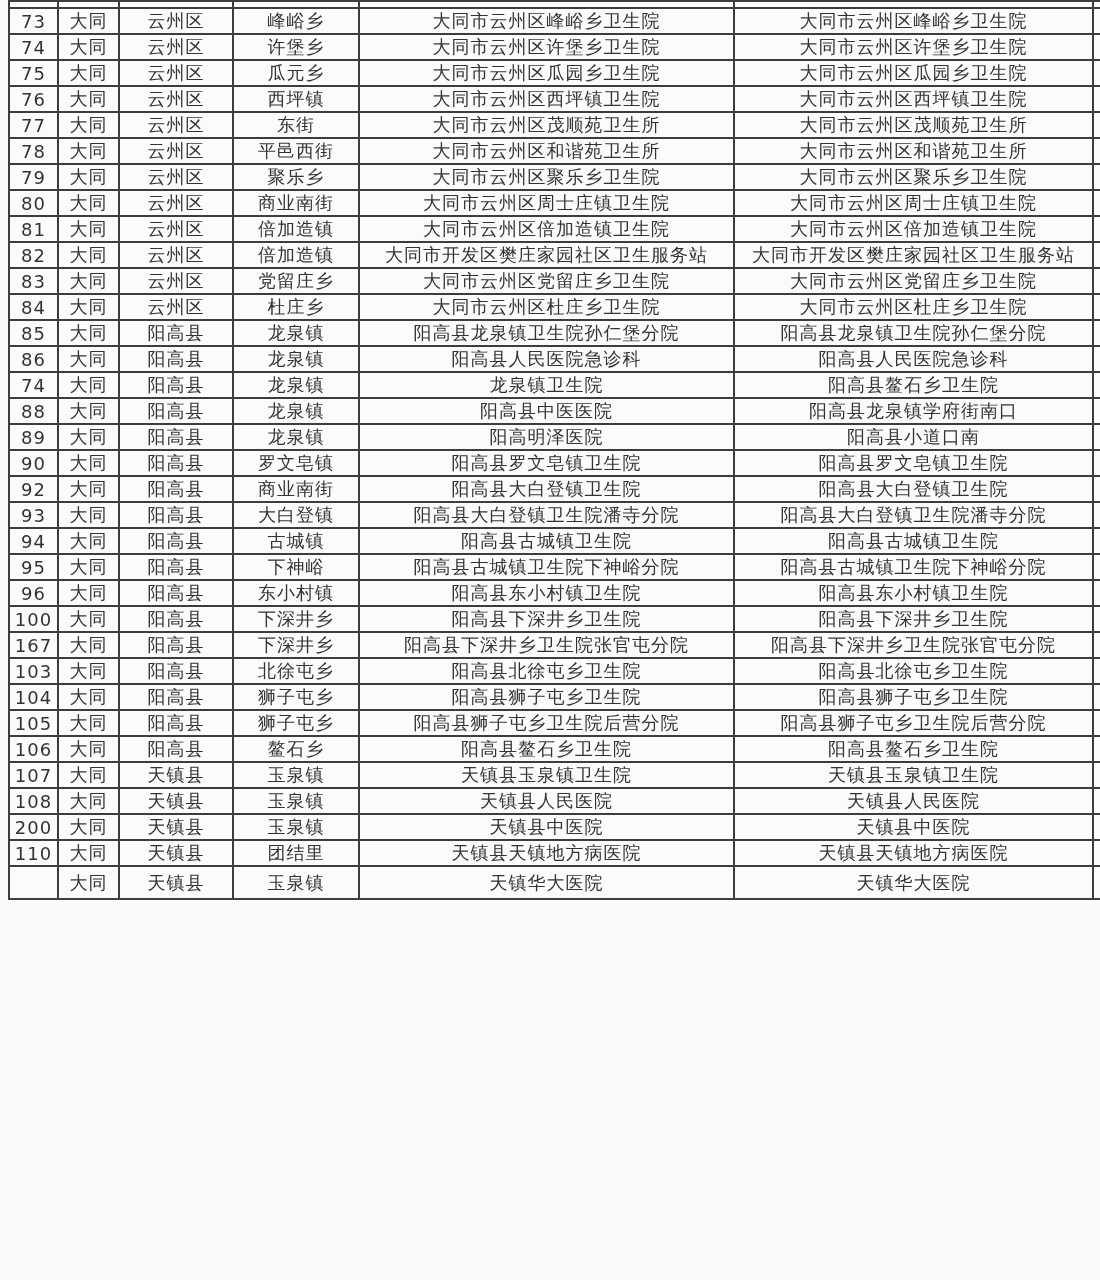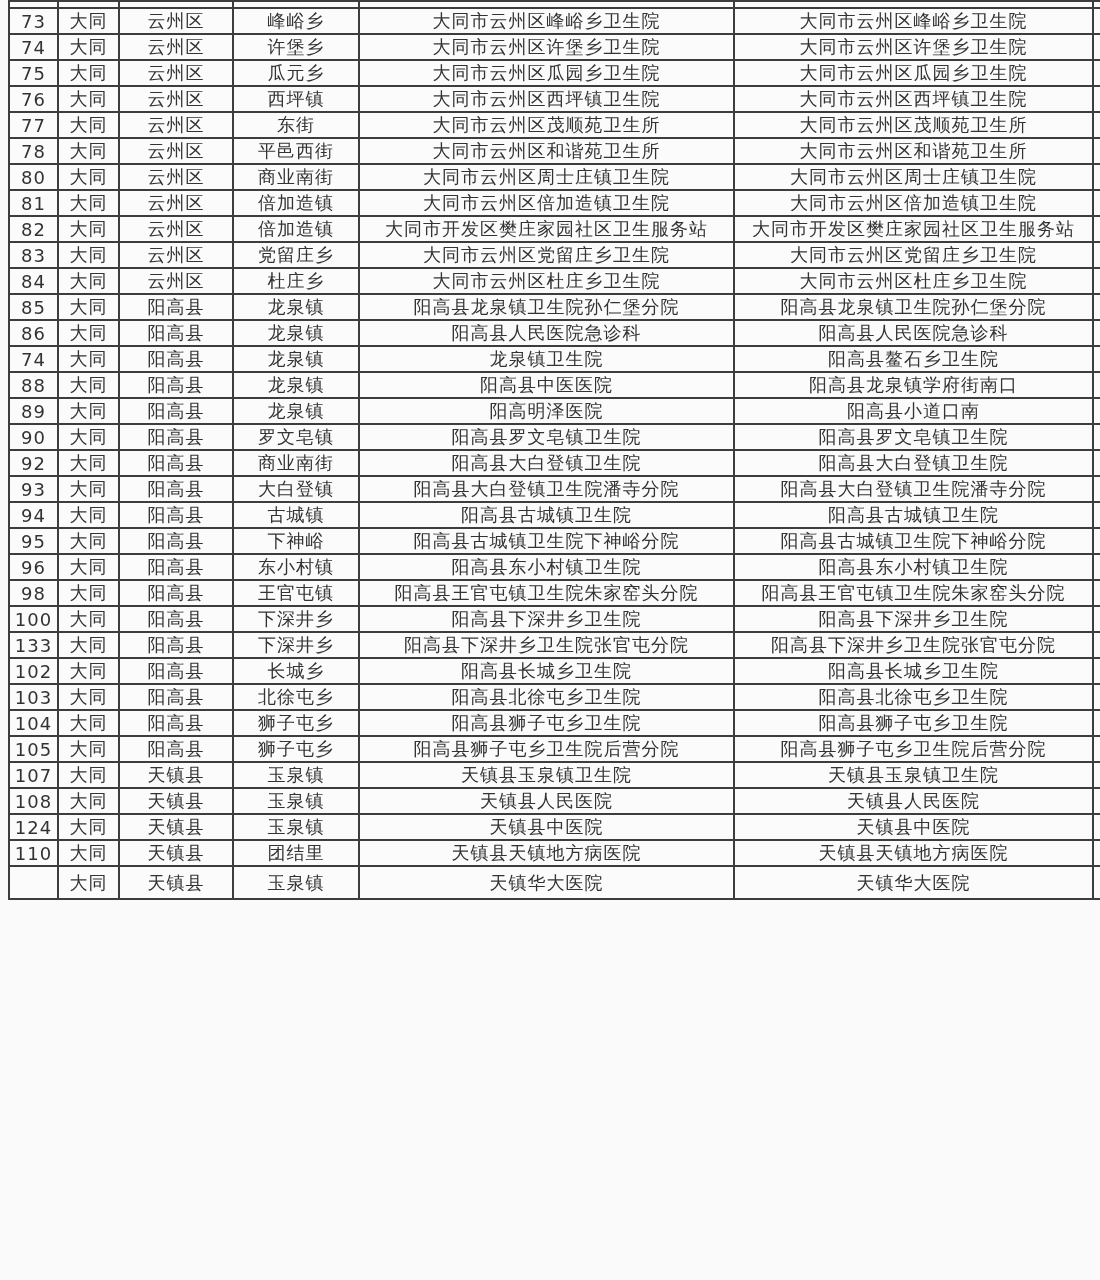--- a/index.html
+++ b/index.html
@@ -114,20 +114,29 @@
         <tr class="data-row">
           <td class="c0">78</td>
           <td class="c1">大同</td>
           <td class="c2">云州区</td>
           <td class="c3">平邑西街</td>
           <td class="c4">大同市云州区和谐苑卫生所</td>
           <td class="c5">大同市云州区和谐苑卫生所</td>
           <td class="c6"></td>
         </tr>
         <tr class="data-row">
+          <td class="c0">79</td>
+          <td class="c1">大同</td>
+          <td class="c2">云州区</td>
+          <td class="c3">聚乐乡</td>
+          <td class="c4">大同市云州区聚乐乡卫生院</td>
+          <td class="c5">大同市云州区聚乐乡卫生院</td>
+          <td class="c6"></td>
+        </tr>
+        <tr class="data-row">
           <td class="c0">80</td>
           <td class="c1">大同</td>
           <td class="c2">云州区</td>
           <td class="c3">商业南街</td>
           <td class="c4">大同市云州区周士庄镇卫生院</td>
           <td class="c5">大同市云州区周士庄镇卫生院</td>
           <td class="c6"></td>
         </tr>
         <tr class="data-row">
           <td class="c0">81</td>
@@ -258,56 +267,38 @@
         <tr class="data-row">
           <td class="c0">96</td>
           <td class="c1">大同</td>
           <td class="c2">阳高县</td>
           <td class="c3">东小村镇</td>
           <td class="c4">阳高县东小村镇卫生院</td>
           <td class="c5">阳高县东小村镇卫生院</td>
           <td class="c6"></td>
         </tr>
         <tr class="data-row">
-          <td class="c0">98</td>
-          <td class="c1">大同</td>
-          <td class="c2">阳高县</td>
-          <td class="c3">王官屯镇</td>
-          <td class="c4">阳高县王官屯镇卫生院朱家窑头分院</td>
-          <td class="c5">阳高县王官屯镇卫生院朱家窑头分院</td>
-          <td class="c6"></td>
-        </tr>
-        <tr class="data-row">
           <td class="c0">100</td>
           <td class="c1">大同</td>
           <td class="c2">阳高县</td>
           <td class="c3">下深井乡</td>
           <td class="c4">阳高县下深井乡卫生院</td>
           <td class="c5">阳高县下深井乡卫生院</td>
           <td class="c6"></td>
         </tr>
         <tr class="data-row">
-          <td class="c0">133</td>
+          <td class="c0">167</td>
           <td class="c1">大同</td>
           <td class="c2">阳高县</td>
           <td class="c3">下深井乡</td>
           <td class="c4">阳高县下深井乡卫生院张官屯分院</td>
           <td class="c5">阳高县下深井乡卫生院张官屯分院</td>
           <td class="c6"></td>
         </tr>
         <tr class="data-row">
-          <td class="c0">102</td>
-          <td class="c1">大同</td>
-          <td class="c2">阳高县</td>
-          <td class="c3">长城乡</td>
-          <td class="c4">阳高县长城乡卫生院</td>
-          <td class="c5">阳高县长城乡卫生院</td>
-          <td class="c6"></td>
-        </tr>
-        <tr class="data-row">
           <td class="c0">103</td>
           <td class="c1">大同</td>
           <td class="c2">阳高县</td>
           <td class="c3">北徐屯乡</td>
           <td class="c4">阳高县北徐屯乡卫生院</td>
           <td class="c5">阳高县北徐屯乡卫生院</td>
           <td class="c6"></td>
         </tr>
         <tr class="data-row">
           <td class="c0">104</td>
@@ -321,39 +312,48 @@
         <tr class="data-row">
           <td class="c0">105</td>
           <td class="c1">大同</td>
           <td class="c2">阳高县</td>
           <td class="c3">狮子屯乡</td>
           <td class="c4">阳高县狮子屯乡卫生院后营分院</td>
           <td class="c5">阳高县狮子屯乡卫生院后营分院</td>
           <td class="c6"></td>
         </tr>
         <tr class="data-row">
+          <td class="c0">106</td>
+          <td class="c1">大同</td>
+          <td class="c2">阳高县</td>
+          <td class="c3">鳌石乡</td>
+          <td class="c4">阳高县鳌石乡卫生院</td>
+          <td class="c5">阳高县鳌石乡卫生院</td>
+          <td class="c6"></td>
+        </tr>
+        <tr class="data-row">
           <td class="c0">107</td>
           <td class="c1">大同</td>
           <td class="c2">天镇县</td>
           <td class="c3">玉泉镇</td>
           <td class="c4">天镇县玉泉镇卫生院</td>
           <td class="c5">天镇县玉泉镇卫生院</td>
           <td class="c6"></td>
         </tr>
         <tr class="data-row">
           <td class="c0">108</td>
           <td class="c1">大同</td>
           <td class="c2">天镇县</td>
           <td class="c3">玉泉镇</td>
           <td class="c4">天镇县人民医院</td>
           <td class="c5">天镇县人民医院</td>
           <td class="c6"></td>
         </tr>
         <tr class="data-row">
-          <td class="c0">124</td>
+          <td class="c0">200</td>
           <td class="c1">大同</td>
           <td class="c2">天镇县</td>
           <td class="c3">玉泉镇</td>
           <td class="c4">天镇县中医院</td>
           <td class="c5">天镇县中医院</td>
           <td class="c6"></td>
         </tr>
         <tr class="data-row">
           <td class="c0">110</td>
           <td class="c1">大同</td>

